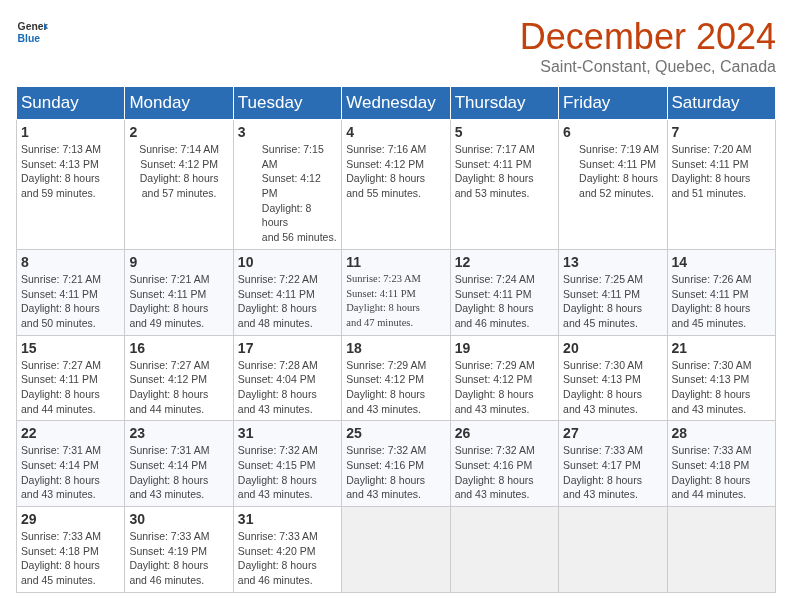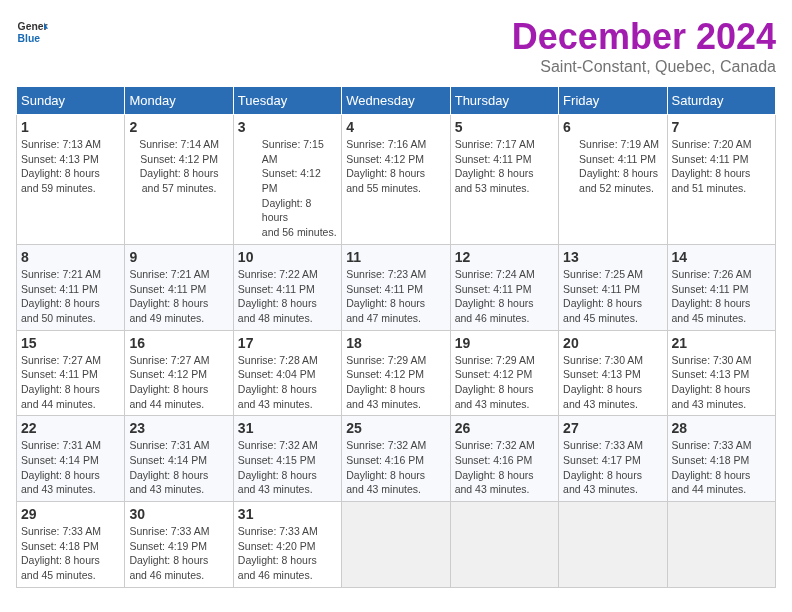--- a/index.html
+++ b/index.html
@@ -23,38 +23,38 @@
     }
     .logo-icon {
       width: 32px;
       height: 32px;
     }
     .title-block {
       text-align: right;
     }
     .main-title {
       font-size: 36px;
-      font-weight: bold;
-      color: #a21caf;
+      font-weight: normal;
+      color: #c2410c;
     }
     .subtitle {
       font-size: 16px;
       color: #737373;
     }
     .calendar {
       width: 100%;
       border-collapse: collapse;
       font-size: 11px;
     }
     .calendar th {
       background: #2a6db5;
       color: #fff;
       padding: 6px 4px;
       text-align: left;
-      font-size: 13px;
+      font-size: 17px;
       font-weight: normal;
       border: 1px solid #fff;
     }
     .calendar td {
       border: 1px solid #ccc;
       vertical-align: top;
       padding: 4px;
       width: calc(100% / 7);
       min-height: 80px;
       background: #fff;
@@ -178,21 +178,21 @@
           </td>
           <td>
             <span class="day-number">10</span>
             <div class="day-info" style="white-space: pre-line;">Sunrise: 7:22 AM
 Sunset: 4:11 PM
 Daylight: 8 hours
 and 48 minutes.</div>
           </td>
           <td>
             <span class="day-number">11</span>
-            <div class="day-info" style="white-space: pre-line;">Sunrise: 7:23 AM
+            <div class="day-info" style="white-space: pre-line; font-family: Liberation Serif, serif;">Sunrise: 7:23 AM
 Sunset: 4:11 PM
 Daylight: 8 hours
 and 47 minutes.</div>
           </td>
           <td>
             <span class="day-number">12</span>
             <div class="day-info" style="white-space: pre-line;">Sunrise: 7:24 AM
 Sunset: 4:11 PM
 Daylight: 8 hours
 and 46 minutes.</div>

